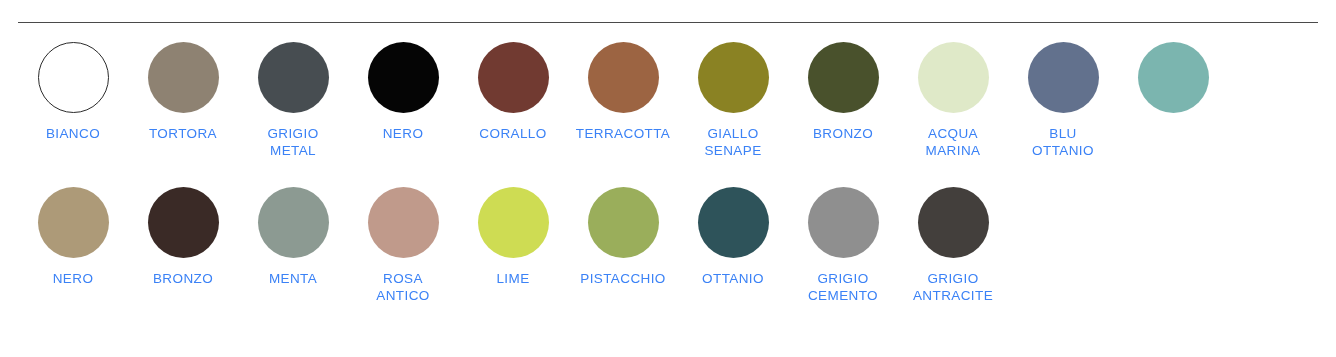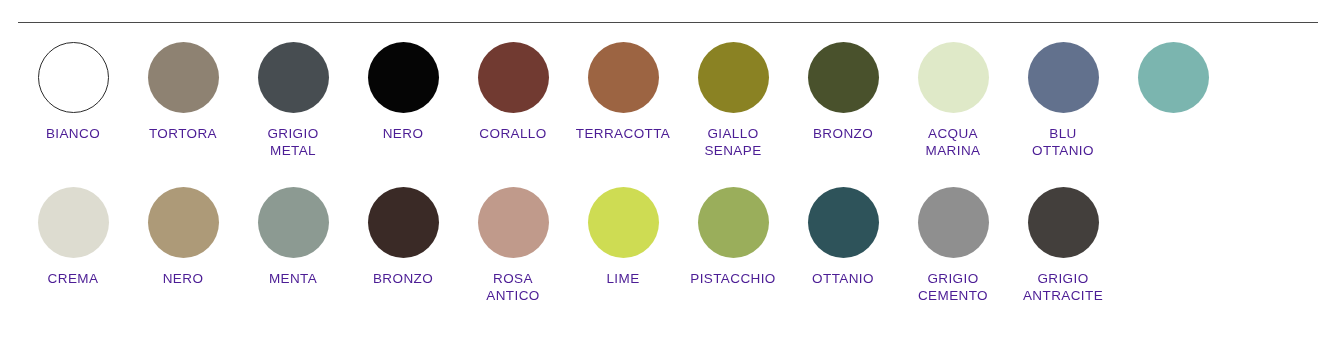--- a/index.html
+++ b/index.html
@@ -61,21 +61,21 @@
     border: 1px solid #2b2b2b;
     width: 69px;
     height: 69px;
   }
   .swatch-label {
     margin-top: 12px;
     font-size: 13.5px;
     line-height: 17px;
     letter-spacing: 0.4px;
     text-align: center;
-    color: #4c1d95;
+    color: #3b82f6;
     white-space: pre-line;
     font-family: "Liberation Sans", sans-serif;
   }
 </style>
 </head>
 <body>
 
 <div class="palette-sheet">
 
   <div class="top-rule"></div>
@@ -125,34 +125,30 @@
           <div class="swatch-dot" style="background: rgb(98, 113, 141);"></div>
           <div class="swatch-label">BLU
 OTTANIO</div>
         </div>
         <div class="swatch">
           <div class="swatch-dot" style="background: rgb(123, 181, 175);"></div>
         </div>
       </div>
     <div class="swatch-row row-2">
         <div class="swatch">
-          <div class="swatch-dot" style="background: rgb(221, 220, 208);"></div>
-          <div class="swatch-label">CREMA</div>
-        </div>
-        <div class="swatch">
           <div class="swatch-dot" style="background: rgb(173, 154, 120);"></div>
           <div class="swatch-label">NERO</div>
         </div>
         <div class="swatch">
+          <div class="swatch-dot" style="background: rgb(58, 42, 38);"></div>
+          <div class="swatch-label">BRONZO</div>
+        </div>
+        <div class="swatch">
           <div class="swatch-dot" style="background: rgb(140, 154, 146);"></div>
           <div class="swatch-label">MENTA</div>
-        </div>
-        <div class="swatch">
-          <div class="swatch-dot" style="background: rgb(58, 42, 38);"></div>
-          <div class="swatch-label">BRONZO</div>
         </div>
         <div class="swatch">
           <div class="swatch-dot" style="background: rgb(192, 154, 139);"></div>
           <div class="swatch-label">ROSA
 ANTICO</div>
         </div>
         <div class="swatch">
           <div class="swatch-dot" style="background: rgb(206, 220, 83);"></div>
           <div class="swatch-label">LIME</div>
         </div>

